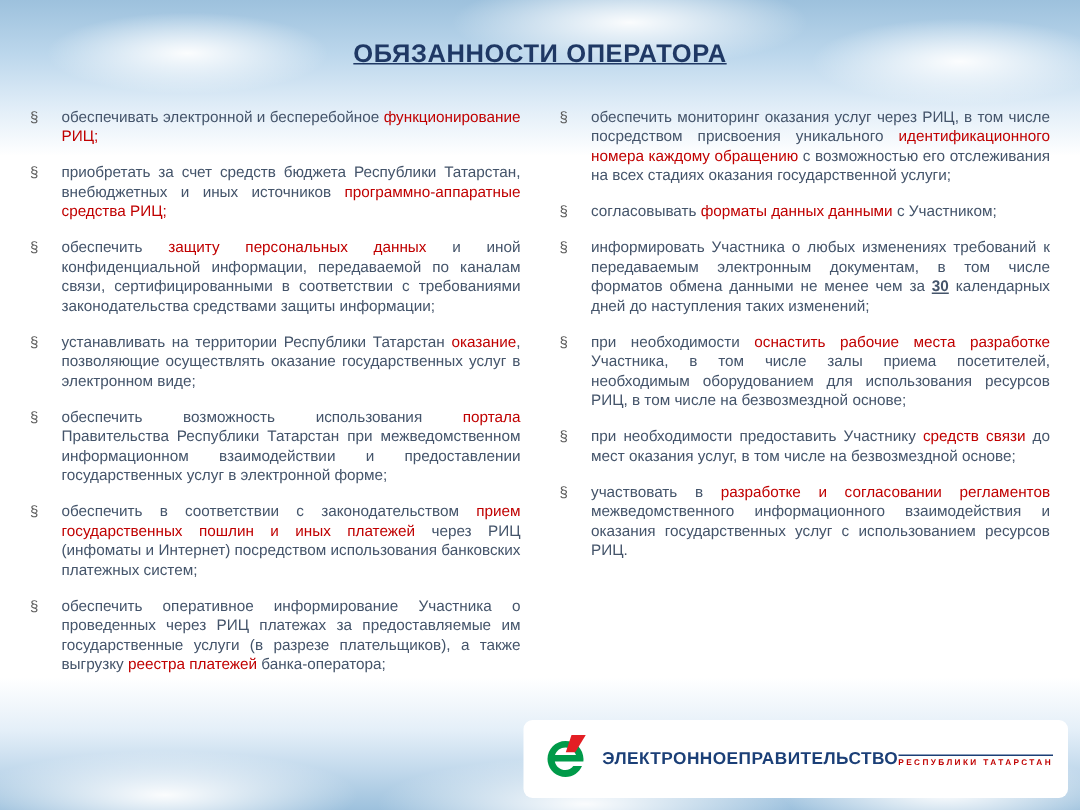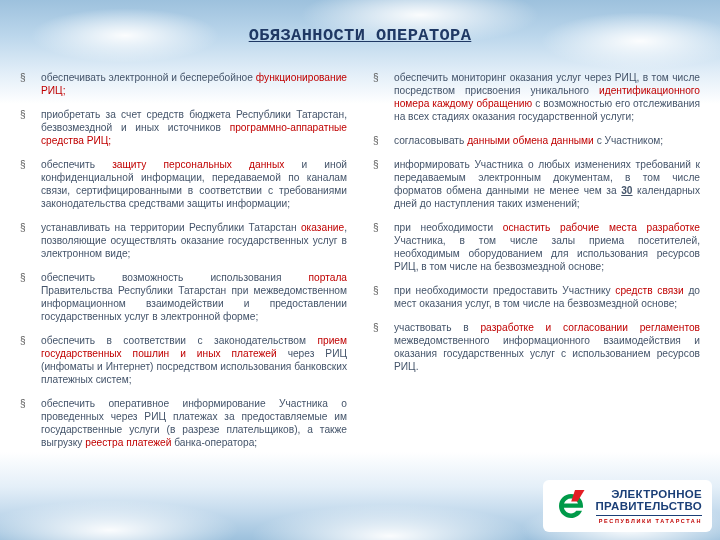--- a/index.html
+++ b/index.html
@@ -16,21 +16,21 @@
   .sky-bottom{
     position:absolute;bottom:0;left:0;width:100%;height:88px;z-index:0;
     background:linear-gradient(180deg,rgba(255,255,255,0) 0%,rgba(223,236,247,.85) 40%,#c2d9ec 70%,#9dc1dd 100%);
   }
   .cloud{position:absolute;border-radius:50%;
     background:radial-gradient(ellipse at center,rgba(255,255,255,.95) 0%,rgba(255,255,255,0) 70%);}
   
   .title{
     position:relative;z-index:2;text-align:center;margin:0;padding-top:26px;
     font-size:17px;font-weight:bold;letter-spacing:.4px;
-    color:var(--title-color,#1f3864);text-decoration:underline;font-family:Liberation Mono, monospace;
+    color:var(--title-color,#1f3864);text-decoration:underline;
   }
   
   .content{
     position:relative;z-index:1;display:flex;gap:26px;
     padding:26px 20px 0 20px;box-sizing:border-box;
   }
   .column{flex:1;min-width:0;}
   .bullet{display:flex;gap:9px;margin-bottom:11px;}
   .marker{
     flex:0 0 12px;color:var(--marker-color,#595959);
@@ -41,21 +41,21 @@
     color:var(--text-color,#44546a);
   }
   .btext .hl{color:var(--highlight-color,#c00000);font-weight:normal;}
   .btext .bold{font-weight:bold;text-decoration:underline;}
   
   .logo-card{
     position:absolute;right:8px;bottom:8px;z-index:3;
     background:#ffffff;border-radius:6px;padding:8px 10px;
     display:flex;align-items:center;gap:7px;
   }
-  .logo-text{display:flex;flex-direction:column;text-align:right;}
+  .logo-text{display:flex;flex-direction:row;text-align:right;}
   .logo-line{
     color:var(--logo-navy,#1b3f77);font-weight:bold;font-size:11.5px;
     line-height:12px;letter-spacing:.3px;
   }
   .logo-sub{
     margin-top:3px;padding-top:2px;border-top:1px solid var(--logo-navy,#1b3f77);
     color:var(--highlight-color,#c00000);font-size:5.5px;font-weight:bold;
     letter-spacing:1.6px;white-space:nowrap;
   }
 </style>
@@ -78,21 +78,21 @@
   <h1 class="title">ОБЯЗАННОСТИ ОПЕРАТОРА</h1>
 
   <div class="content">
     <div class="column" id="left-column">
         <div class="bullet">
           <span class="marker">§</span>
           <div class="btext"><span>обеспечивать электронной и бесперебойное </span><span class="hl">функционирование РИЦ;</span></div>
         </div>
         <div class="bullet">
           <span class="marker">§</span>
-          <div class="btext"><span>приобретать за счет средств бюджета Республики Татарстан, безвозмездной и иных источников </span><span class="hl">программно-аппаратные средства РИЦ;</span></div>
+          <div class="btext"><span>приобретать за счет средств бюджета Республики Татарстан, внебюджетных и иных источников </span><span class="hl">программно-аппаратные средства РИЦ;</span></div>
         </div>
         <div class="bullet">
           <span class="marker">§</span>
           <div class="btext"><span>обеспечить </span><span class="hl">защиту персональных данных</span><span> и иной конфиденциальной информации, передаваемой по каналам связи, сертифицированными в соответствии с требованиями законодательства средствами защиты информации;</span></div>
         </div>
         <div class="bullet">
           <span class="marker">§</span>
           <div class="btext"><span>устанавливать на территории Республики Татарстан </span><span class="hl">оказание</span><span>, позволяющие осуществлять оказание государственных услуг в электронном виде;</span></div>
         </div>
         <div class="bullet">
@@ -108,21 +108,21 @@
           <div class="btext"><span>обеспечить оперативное информирование Участника о проведенных через РИЦ платежах за предоставляемые им государственные услуги (в разрезе плательщиков), а также выгрузку </span><span class="hl">реестра платежей</span><span> банка-оператора;</span></div>
         </div>
       </div>
     <div class="column" id="right-column">
         <div class="bullet">
           <span class="marker">§</span>
           <div class="btext"><span>обеспечить мониторинг оказания услуг через РИЦ, в том числе посредством присвоения уникального </span><span class="hl">идентификационного номера каждому обращению</span><span> с возможностью его отслеживания на всех стадиях оказания государственной услуги;</span></div>
         </div>
         <div class="bullet">
           <span class="marker">§</span>
-          <div class="btext"><span>согласовывать </span><span class="hl">данными обмена данными</span><span> с Участником;</span></div>
+          <div class="btext"><span>согласовывать </span><span class="hl">форматы данных данными</span><span> с Участником;</span></div>
         </div>
         <div class="bullet">
           <span class="marker">§</span>
           <div class="btext"><span>информировать Участника о любых изменениях требований к передаваемым электронным документам, в том числе форматов обмена данными не менее чем за </span><span class="bold">30</span><span> календарных дней до наступления таких изменений;</span></div>
         </div>
         <div class="bullet">
           <span class="marker">§</span>
           <div class="btext"><span>при необходимости </span><span class="hl">оснастить рабочие места разработке</span><span> Участника, в том числе залы приема посетителей, необходимым оборудованием для использования ресурсов РИЦ, в том числе на безвозмездной основе;</span></div>
         </div>
         <div class="bullet">

